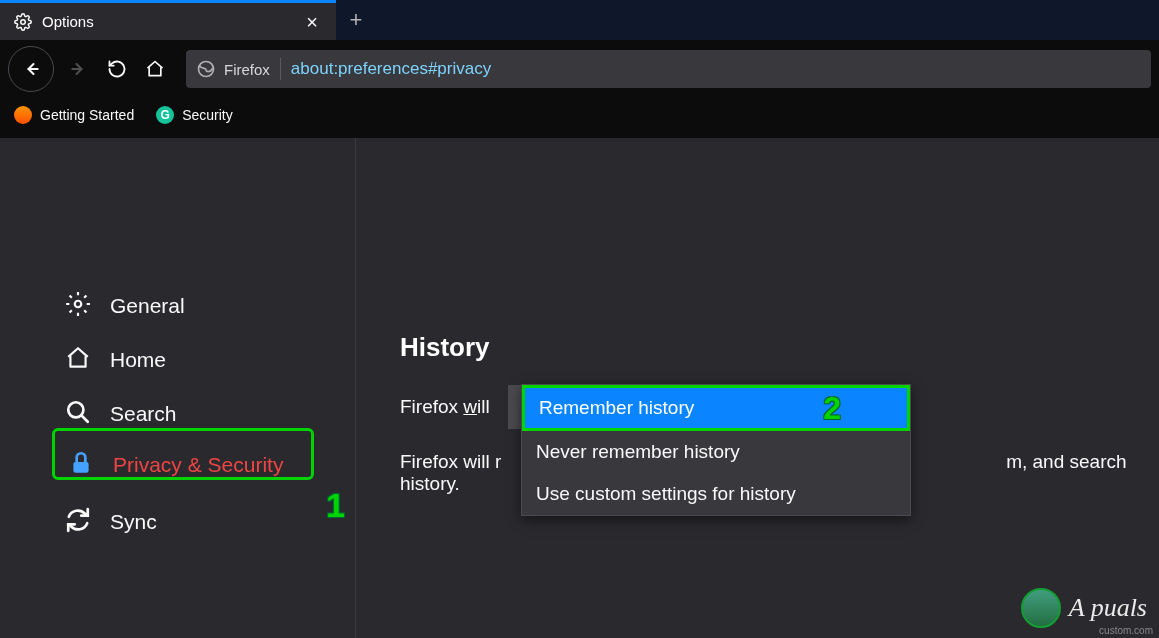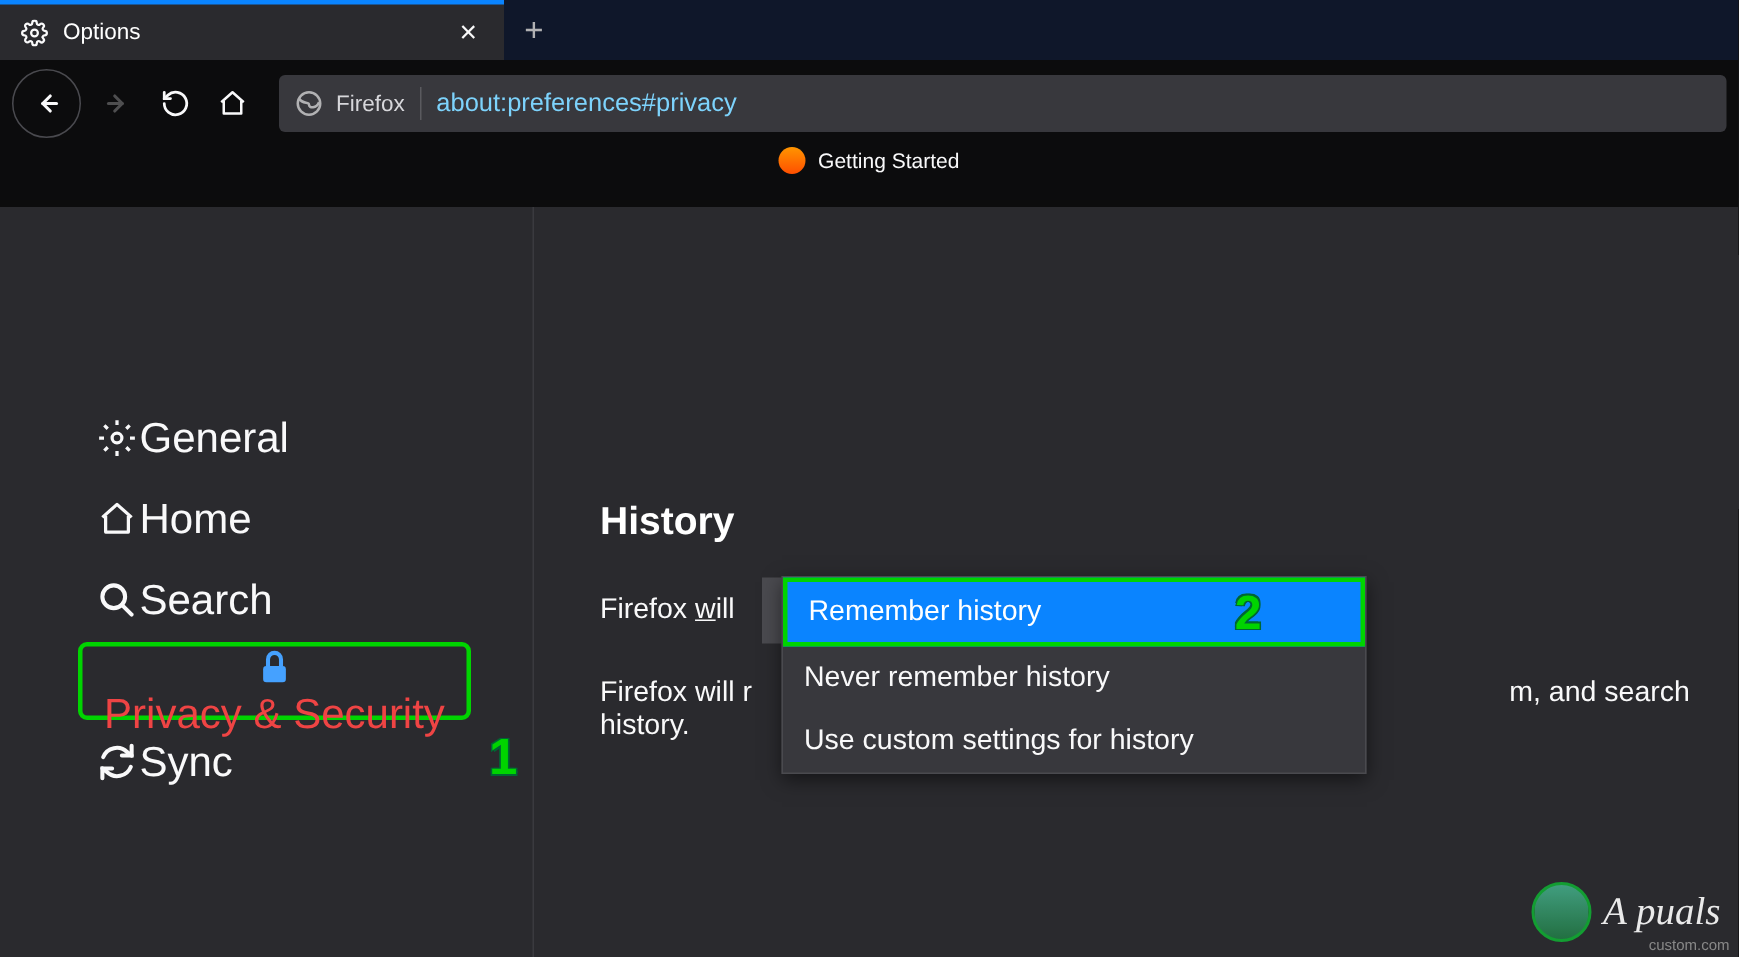--- a/index.html
+++ b/index.html
@@ -12,27 +12,27 @@
 .newtab{display:flex;align-items:center;justify-content:center;width:40px;color:#b1b1b3;font-size:22px;}
 .navrow{display:flex;align-items:center;height:58px;padding:0 8px;box-sizing:border-box;background:#0c0c0d;}
 .nav-btn{width:38px;height:38px;display:flex;align-items:center;justify-content:center;color:#b1b1b3;border-radius:4px;}
 .nav-back{width:44px;height:44px;border-radius:50%;border:1px solid #4a4a4f;display:flex;align-items:center;justify-content:center;color:#b1b1b3;margin-right:6px;}
 .nav-fwd{opacity:0.4;}
 .urlbar{flex:1;height:38px;background:#38383d;display:flex;align-items:center;border-radius:4px;margin-left:12px;padding:0 10px;box-sizing:border-box;}
 .urlbar .ff-ico{margin-right:8px;display:flex;align-items:center;color:#b1b1b3;}
 .urlbar .ff-label{color:#d7d7db;margin-right:10px;}
 .urlbar .sep{width:1px;height:22px;background:#5a5a5f;margin-right:10px;}
 .urlbar .url{color:#7dd3fc;font-size:17px;}
-.bmbar{display:flex;align-items:center;height:34px;padding:0 14px;gap:22px;background:#0c0c0d;flex-direction:column;}
+.bmbar{display:flex;align-items:center;height:34px;padding:0 14px;gap:22px;background:#0c0c0d;}
 .bm{display:flex;align-items:center;gap:8px;color:#f9f9fa;font-size:14px;}
 .bm .favicon{width:18px;height:18px;border-radius:50%;display:flex;align-items:center;justify-content:center;font-size:12px;font-weight:700;}
 .content{position:absolute;top:138px;left:0;right:0;bottom:0;background:#2a2a2e;display:flex;}
 .sidebar{width:356px;border-right:1px solid #3a3a3f;box-sizing:border-box;padding-top:126px;padding-left:52px;}
-.side-item{display:flex;align-items:center;gap:1px;height:52px;color:#f9f9fa;font-size:28px;border-radius:4px;padding:0 12px;margin:2px 0;width:262px;box-sizing:border-box;}
-.side-item.active{color:#ef4444;flex-direction:column;}
+.side-item{display:flex;align-items:flex-end;gap:18px;height:52px;color:#f9f9fa;font-size:21px;border-radius:4px;padding:0 12px;margin:2px 0;width:262px;box-sizing:border-box;}
+.side-item.active{color:#ef4444;}
 .side-item .ico{width:28px;height:28px;display:flex;align-items:center;justify-content:center;flex:0 0 28px;}
 .highlight1{border:3px solid #00d400;border-radius:6px;}
 .ann{position:absolute;font-size:34px;font-weight:800;color:#00d400;text-shadow:-1px -1px 0 #063,1px -1px 0 #063,-1px 1px 0 #063,1px 1px 0 #063;}
 .main{flex:1;position:relative;padding-left:44px;padding-top:44px;}
 .search-opts{position:absolute;top:44px;right:0;height:42px;border:1px solid #5a5a5f;background:#2a2a2e;display:flex;align-items:center;padding:0 14px;color:#b1b1b3;box-sizing:border-box;}
 .search-opts .mag{margin-right:10px;}
 .h2{font-size:26px;font-weight:700;margin:150px 0 22px 0;color:#fff;}
 .row1{display:flex;align-items:center;font-size:19px;color:#f9f9fa;}
 .row1 .lbl{margin-right:18px;}
 .row1 .lbl .u{text-decoration:underline;}

